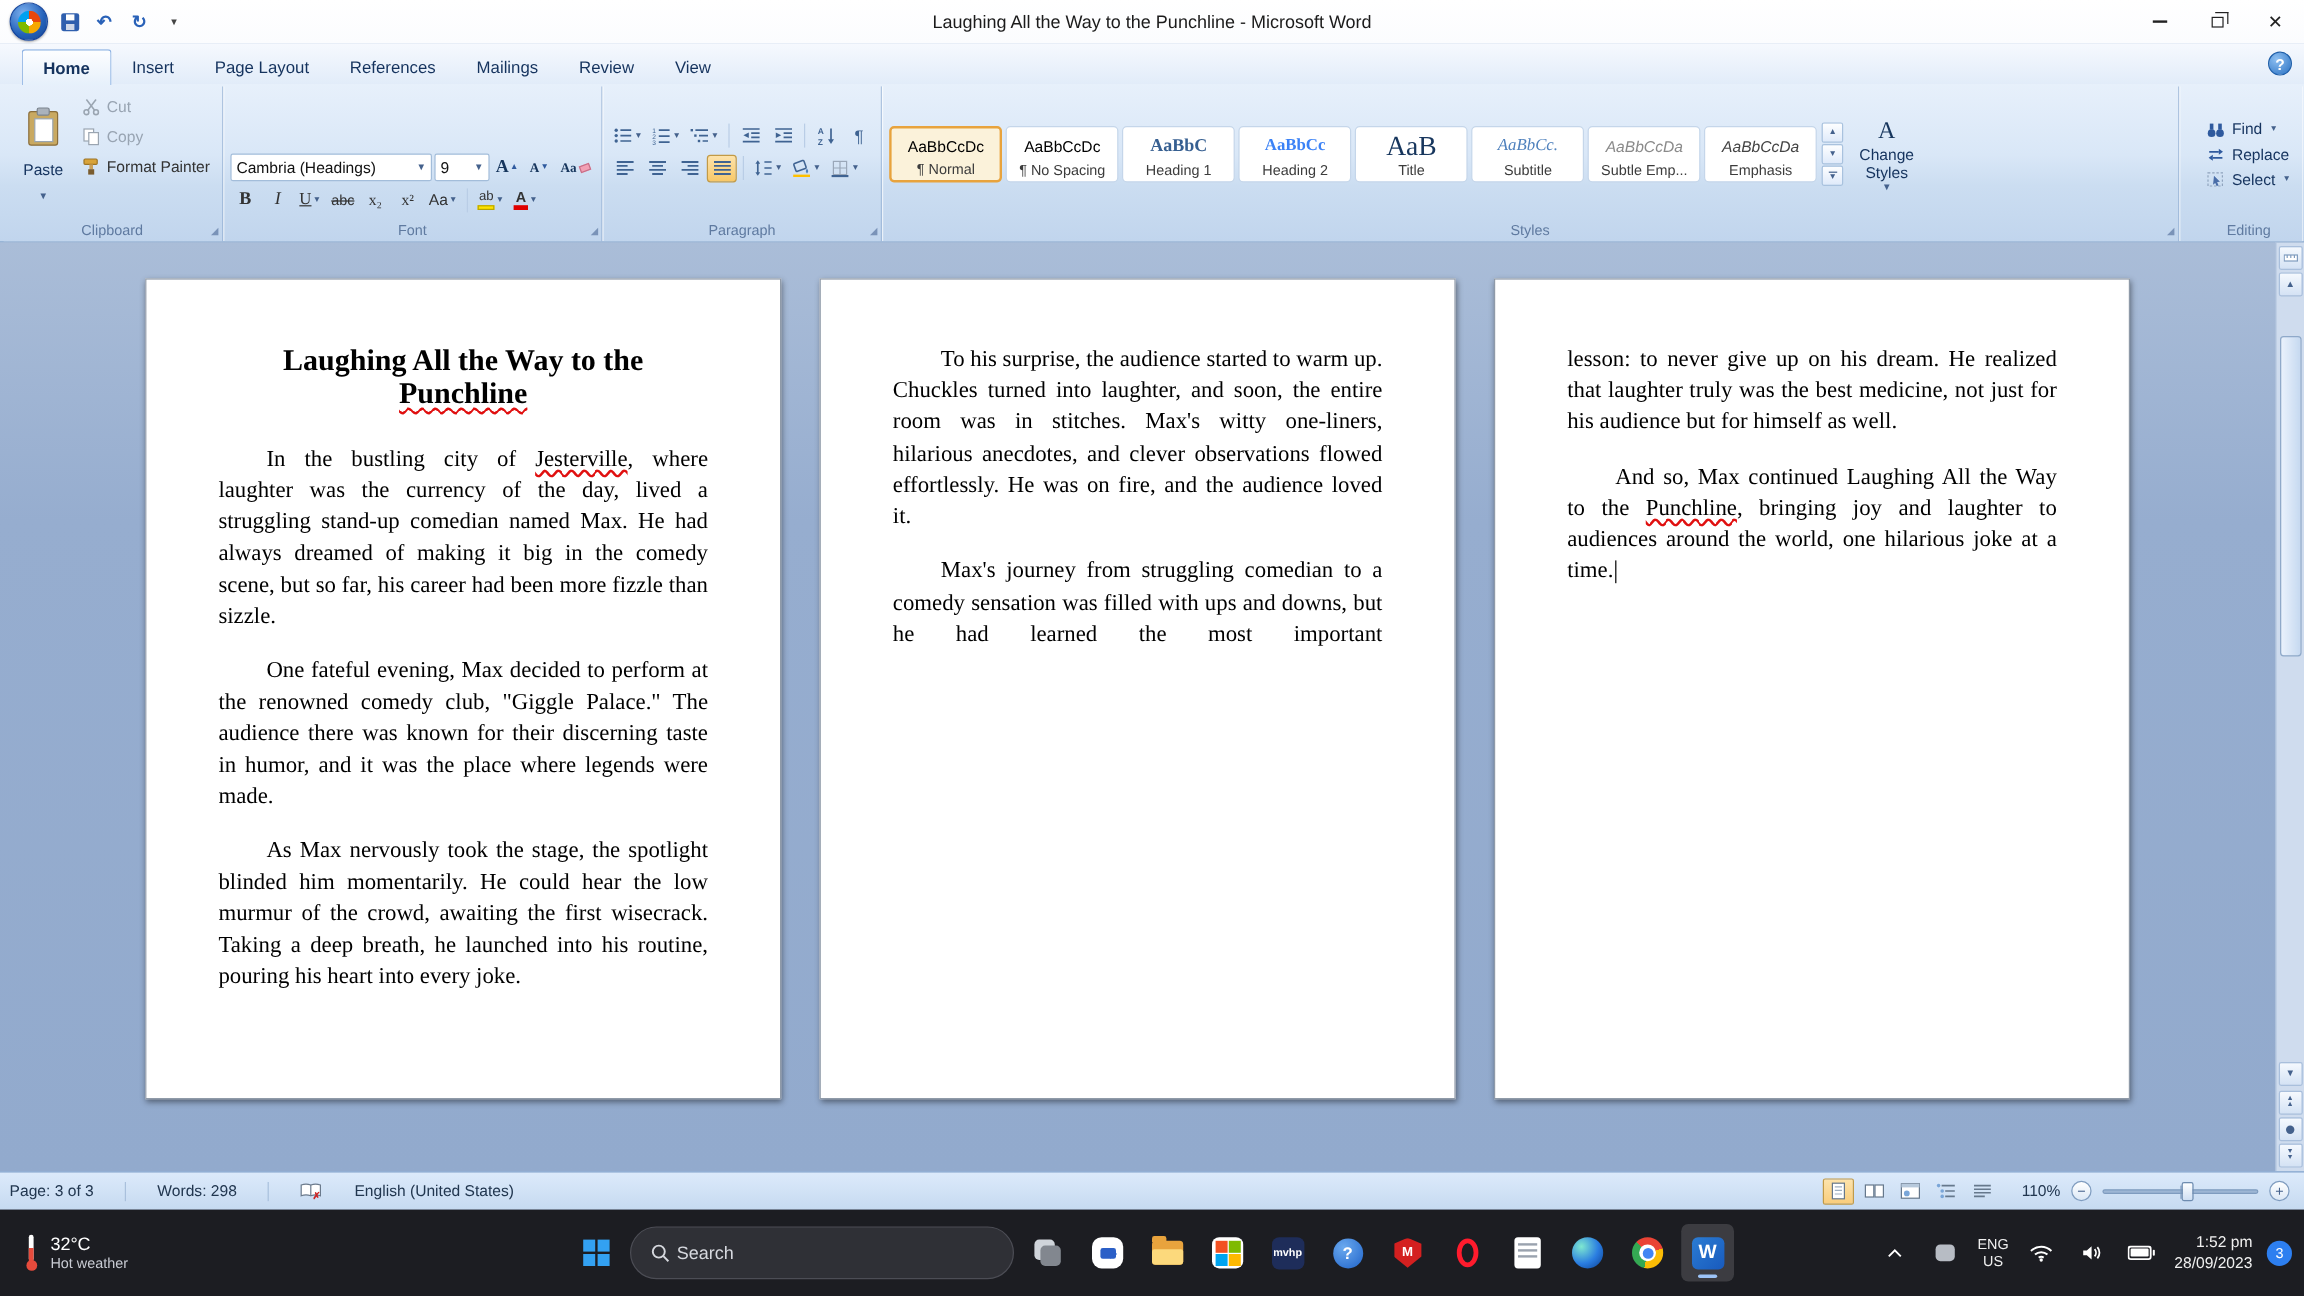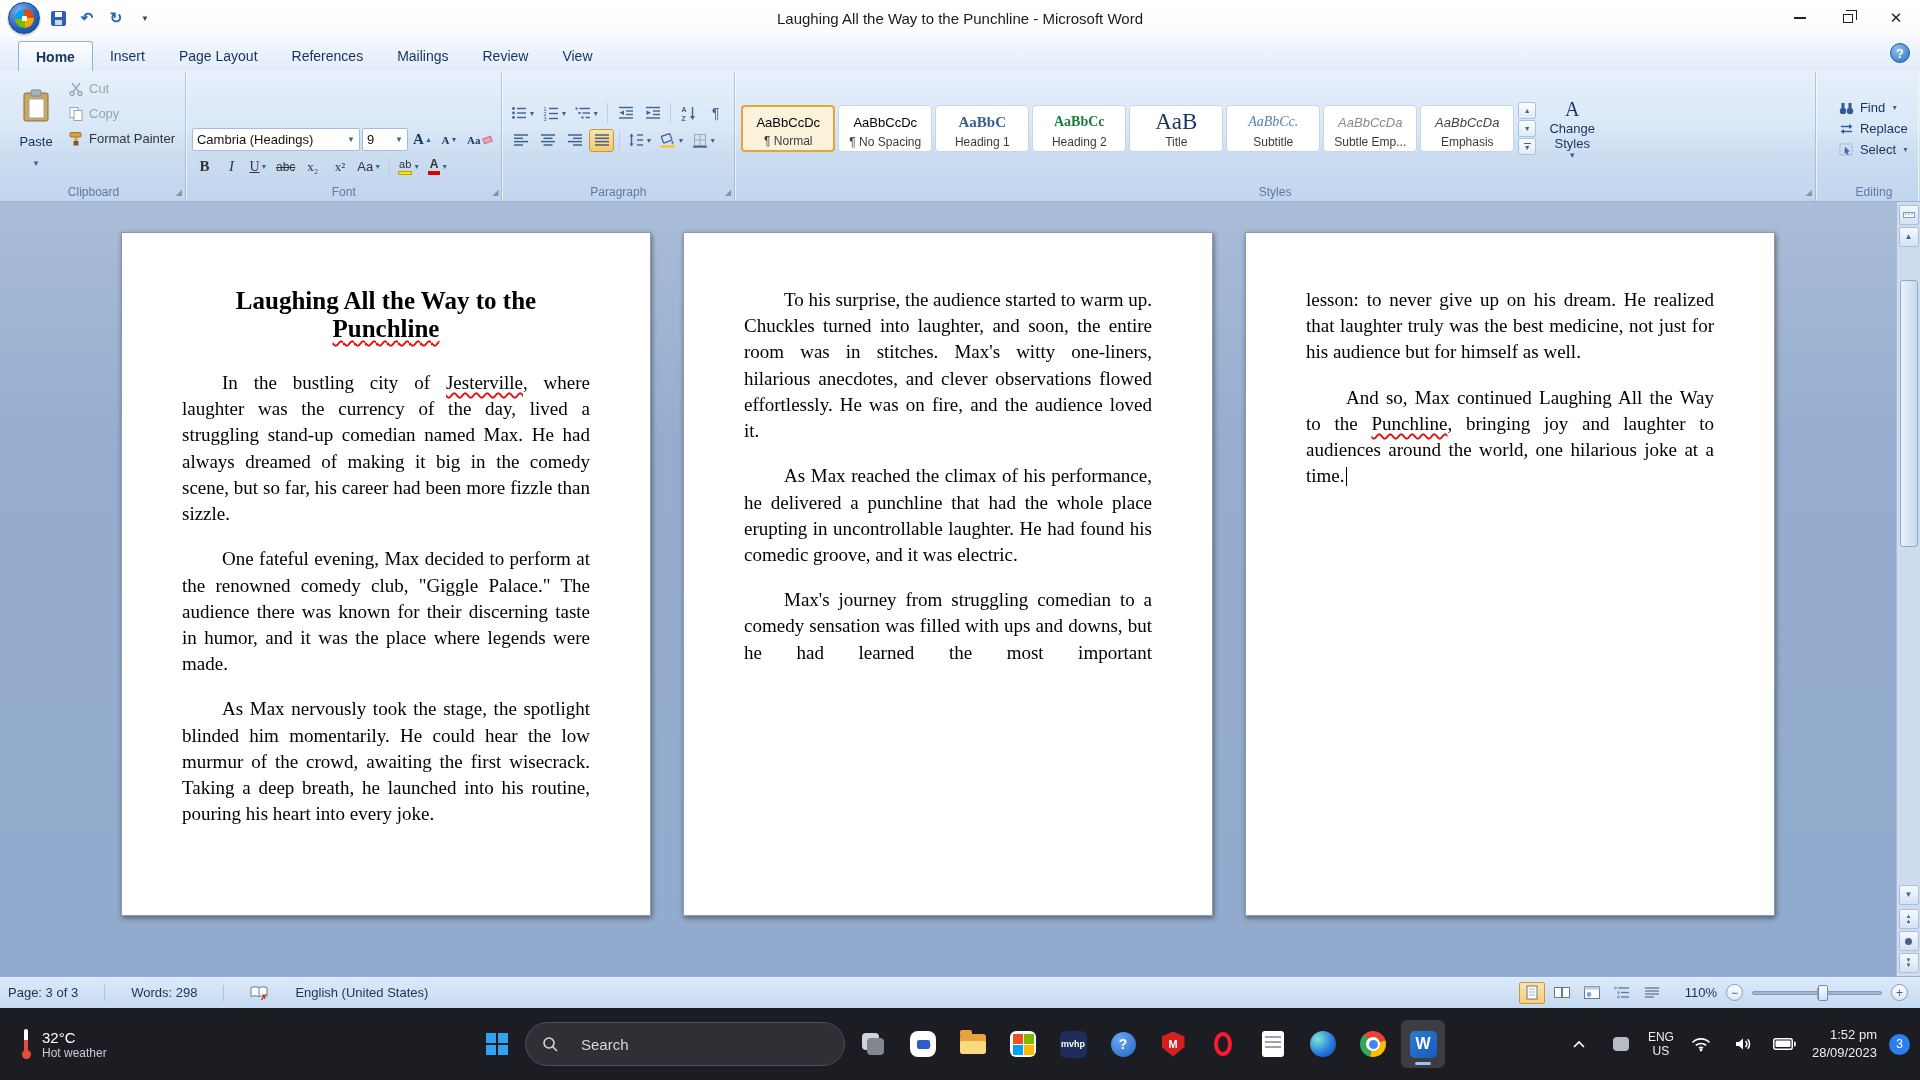--- a/index.html
+++ b/index.html
@@ -61,21 +61,21 @@
   .eraser { width:9px; height:6px; background:#f2a0b4; border:1px solid #c76e87; transform:rotate(-20deg); margin-left:2px; }
 
   
   .chips { display:flex; gap:3px; align-items:stretch; padding:2px 0; }
   .chip { width:94px; border:1px solid #c5d6ea; border-radius:4px; background:#fff; display:flex; flex-direction:column; align-items:center; justify-content:flex-end; padding:3px 2px 2px; overflow:hidden; }
   .chip.selected { border:2px solid #e8a33d; background:#fbf2da; }
   .chip .prev { flex:1; display:flex; align-items:center; white-space:nowrap; }
   .chip .lbl { font-size:12px; color:#3c3c3c; white-space:nowrap; }
   .p-normal { font-size:13px; color:#000; }
   .p-h1 { font-size:15px; color:#365f91; font-weight:bold; font-family:"Liberation Serif",serif; }
-  .p-h2 { font-size:14px; color:#15803d; font-weight:bold; font-family:"Liberation Serif",serif; }
+  .p-h2 { font-size:14px; color:#3b82f6; font-weight:bold; font-family:"Liberation Serif",serif; }
   .p-title { font-size:23px; color:#17365d; font-family:"Liberation Serif",serif; }
   .p-sub { font-size:14px; color:#4f81bd; font-style:italic; font-family:"Liberation Serif",serif; }
   .p-subtle { font-size:13px; color:#8a8a8a; font-style:italic; }
   .p-emph { font-size:13px; color:#444; font-style:italic; }
   .gallery-scroll { display:flex; flex-direction:column; gap:1px; justify-content:center; margin:0 4px; }
   .gsbtn { width:18px; height:17px; border:1px solid #a9c2de; background:linear-gradient(#fdfeff,#dfeafa); display:flex; align-items:center; justify-content:center; font-size:7px; color:#44618c; border-radius:2px; flex-direction:column; line-height:1; }
   .estack { display:flex; flex-direction:column; gap:4px; justify-content:center; }
   .ebtn { display:flex; align-items:center; gap:6px; font-size:13px; color:#15335e; padding:1px 3px; border-radius:3px; }
 
   .pic { display:block; }
@@ -117,21 +117,21 @@
   .thermo .tfill { position:absolute; left:4px; top:11px; width:4px; height:11px; background:#e64b3c; }
   .thermo .bulb { position:absolute; left:1.5px; bottom:0; width:9px; height:9px; border-radius:50%; background:#e64b3c; }
   .wx-temp { font-size:15px; color:#fff; }
   .wx-label { font-size:12px; color:#c9ccd4; }
   .tb-center { margin:0 auto; display:flex; align-items:center; gap:6px; }
   .tb-btn { width:44px; height:48px; display:flex; align-items:center; justify-content:center; border-radius:6px; position:relative; flex:0 0 auto; }
   .tb-btn.active { background:rgba(255,255,255,.14); }
   .tb-btn.active::after { content:""; position:absolute; bottom:3px; left:50%; transform:translateX(-50%); width:16px; height:3px; border-radius:2px; background:#9cc3f7; }
   .winlogo { display:grid; grid-template-columns:10px 10px; gap:2px; }
   .winlogo span { width:10px; height:10px; background:#33a1f2; }
-  .search-pill { width:320px; height:44px; border-radius:22px; background:#2f3036; border:1px solid #4c4d55; display:flex; align-items:center; gap:23px; padding:0 16px; color:#d6d8de; font-size:15px; }
+  .search-pill { width:320px; height:44px; border-radius:22px; background:#2f3036; border:1px solid #4c4d55; display:flex; align-items:center; gap:6px; padding:0 16px; color:#d6d8de; font-size:15px; }
   .taskview { width:22px; height:22px; position:relative; }
   .taskview::before { content:""; position:absolute; top:0; left:0; right:5px; bottom:5px; background:#cfd4da; border-radius:4px; }
   .taskview::after { content:""; position:absolute; top:5px; left:5px; right:0; bottom:0; background:#82878f; border-radius:4px; }
   .chaticon { width:26px; height:26px; background:#fff; border-radius:8px; display:flex; align-items:center; justify-content:center; }
   .cam { width:13px; height:9px; background:#2b5fc7; border-radius:2px; position:relative; }
   .cam::after { content:""; position:absolute; right:-5px; top:1px; border:4px solid transparent; border-left:6px solid #2b5fc7; }
   .folder { width:26px; height:20px; position:relative; }
   .folder .back { position:absolute; inset:0; background:#e8a33d; border-radius:3px; }
   .folder .back::before { content:""; position:absolute; top:-4px; left:0; width:12px; height:5px; background:#e8a33d; border-radius:2px 2px 0 0; }
   .folder .front { position:absolute; left:0; right:0; bottom:0; height:13px; background:#fcd97c; border-radius:2px 2px 3px 3px; }
@@ -600,21 +600,20 @@
 
       <div class="page">
         <h1 class="doc-title"><span>Laughing All the Way to the </span><span class="spell-error">Punchline</span></h1>
         <p class="doc-p"><span>In the bustling city of </span><span class="spell-error">Jesterville</span><span>, where laughter was the currency of the day, lived a struggling stand-up comedian named Max. He had always dreamed of making it big in the comedy scene, but so far, his career had been more fizzle than sizzle.</span></p>
         <p class="doc-p"><span>One fateful evening, Max decided to perform at the renowned comedy club, "Giggle Palace." The audience there was known for their discerning taste in humor, and it was the place where legends were made.</span></p>
         <p class="doc-p"><span>As Max nervously took the stage, the spotlight blinded him momentarily. He could hear the low murmur of the crowd, awaiting the first wisecrack. Taking a deep breath, he launched into his routine, pouring his heart into every joke.</span></p>
       </div>
 
       <div class="page">
         <p class="doc-p"><span>To his surprise, the audience started to warm up. Chuckles turned into laughter, and soon, the entire room was in stitches. Max's witty one-liners, hilarious anecdotes, and clever observations flowed effortlessly. He was on fire, and the audience loved it.</span></p>
-        <p class="doc-p"><span>As Max reached the climax of his performance, he delivered a punchline that had the whole place erupting in uncontrollable laughter. He had found his comedic groove, and it was electric.</span></p>
         <p class="doc-p justify-last"><span>Max's journey from struggling comedian to a comedy sensation was filled with ups and downs, but he had learned the most important</span></p>
       </div>
 
       <div class="page">
         <p class="doc-p no-indent"><span>lesson: to never give up on his dream. He realized that laughter truly was the best medicine, not just for his audience but for himself as well.</span></p>
         <p class="doc-p"><span>And so, Max continued Laughing All the Way to the </span><span class="spell-error">Punchline</span><span>, bringing joy and laughter to audiences around the world, one hilarious joke at a time.</span><span class="caret"></span></p>
       </div>
     </div>
 
     <div class="vscroll">

